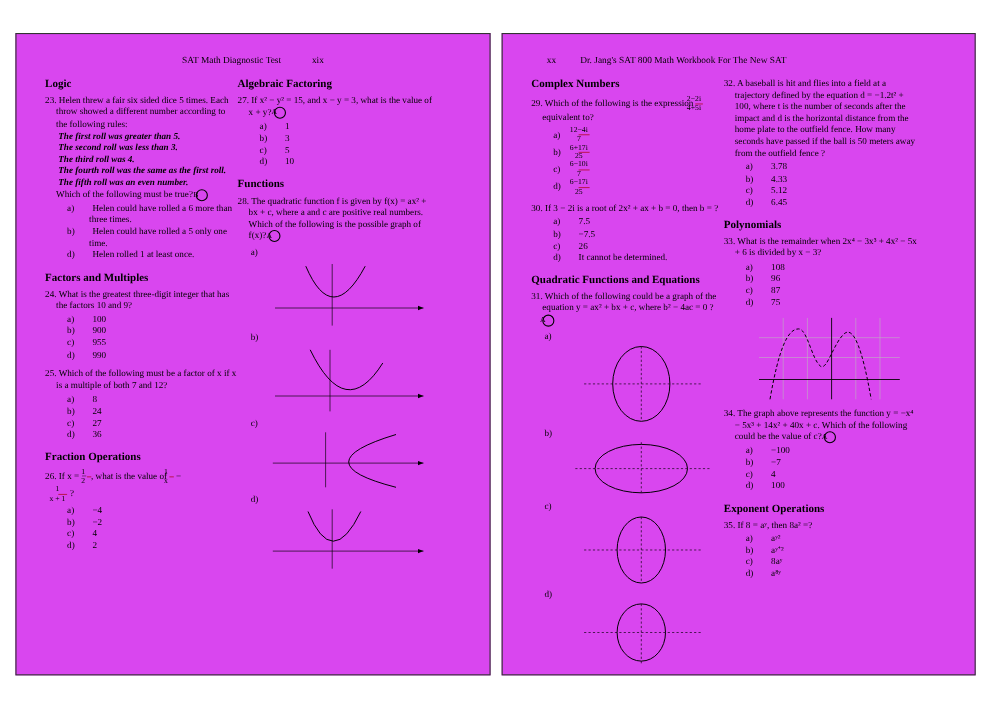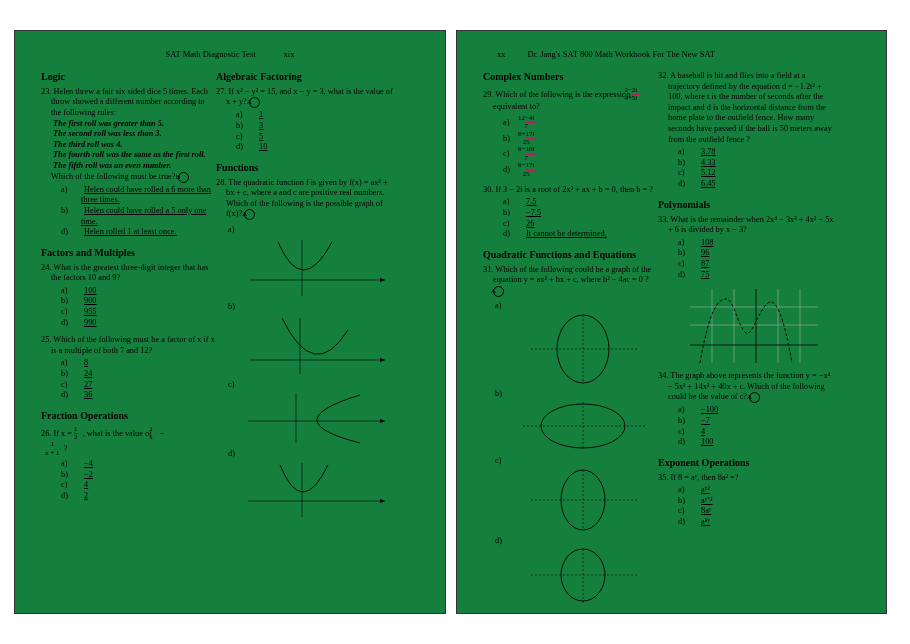--- a/index.html
+++ b/index.html
@@ -1,32 +1,32 @@
 <!DOCTYPE html>
 <html><head>
 <meta charset="utf-8">
 <style>
   html,body{margin:0;padding:0;background:#fff;}
   body{width:910px;height:644px;font-family:"Liberation Serif",serif;color:#000;overflow:hidden;}
   .spread{display:flex;gap:10px;padding:30px 14px;box-sizing:border-box;}
-  .page{border:1px solid #333;background:#15803d;box-sizing:border-box;position:relative;}
+  .page{border:1px solid #333;background:#d946ef;box-sizing:border-box;position:relative;}
   .page.left{width:432px;height:584px;padding:18px 26px;}
   .page.right{width:431px;height:584px;padding:18px 26px;}
   .runhead{display:flex;font-size:8.5px;margin-bottom:10px;height:12px;}
   .runhead.left{justify-content:center;gap:28px;}
   .runhead.right{justify-content:flex-start;gap:22px;padding-left:14px;}
   .cols{display:flex;gap:0;}
   .col{width:175px;font-size:8.3px;line-height:1.28;}
   .col.r{width:178px;}
   h2.sec{font-size:10px;font-weight:bold;margin:0 0 3px 0;font-family:"Liberation Serif",serif;}
   h2.sec.sp{margin-top:9px;}
   .q{margin:0 0 7px 0;text-indent:-10px;padding-left:10px;}
   .bold-i{font-weight:bold;font-style:italic;display:block;padding-left:12px;}
   ol.choices{list-style:none;margin:2px 0 0 0;padding-left:30px;}
-  ol.choices li{margin:0;text-decoration:underline;}
+  ol.choices li{margin:0;}
   .cl{display:inline-block;width:13px;}
   .frac{display:inline-block;vertical-align:middle;text-align:center;font-size:7px;line-height:1.05;}
   .frac .n{display:block;border-bottom:1px solid #be185d;padding:0 2px;}
   .frac .d{display:block;padding:0 2px;}
   .indent{padding-left:12px;}
   .mark{display:inline-block;border:1px solid #000;border-radius:50%;width:9px;height:9px;line-height:9px;text-align:center;font-size:7px;vertical-align:middle;}
   .graphlab{margin:4px 0 1px 0;padding-left:12px;}
   .graph{margin:0 0 4px 14px;}
   svg{display:block;}
 </style>

